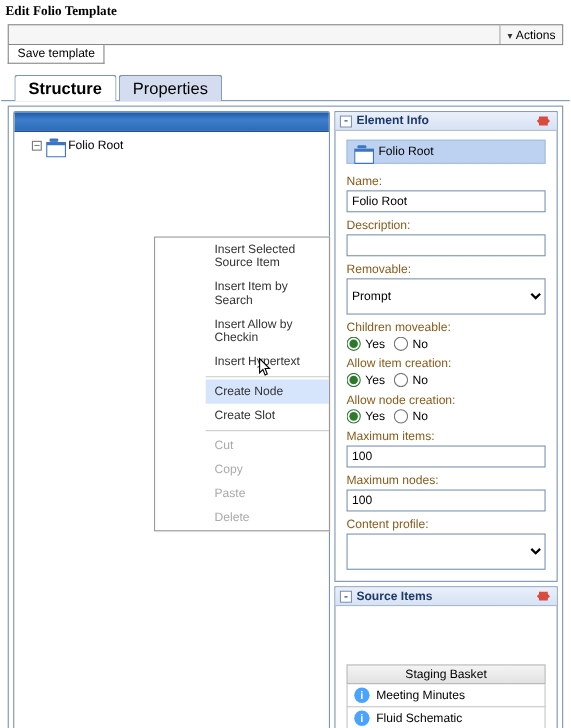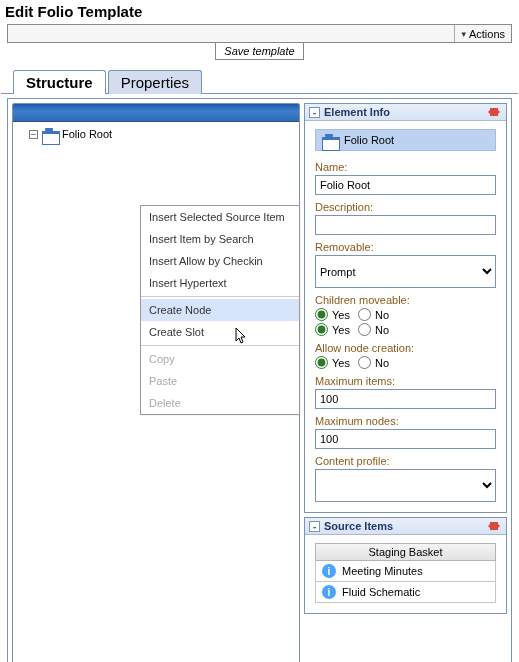--- a/index.html
+++ b/index.html
@@ -1,22 +1,22 @@
 <!DOCTYPE html>
 <html><head>
 <meta charset="utf-8">
 <style>
   * { box-sizing: border-box; }
   body { margin: 0; font-family: Tahoma, Arial, sans-serif; font-size: 11px; color: #000; background: #fff; }
   .app { width: 519px; height: 662px; position: relative; border: 1px solid transparent; }
-  .title-bar { font-weight: bold; font-size: 15px; padding: 2px 4px 4px 4px; }
+  .title-bar { font-weight: bold; font-size: 12px; padding: 2px 4px 4px 4px; font-family: Liberation Serif, serif; }
   .actions-bar { border: 1px solid #888; margin: 0 6px; height: 19px; display: flex; justify-content: flex-end; align-items: center; background: #f6f6f6; }
   .actions-btn { display: flex; align-items: center; border-left: 1px solid #aaa; padding: 0 6px; height: 100%; cursor: pointer; }
   .chev { font-size: 9px; margin-right: 3px; color: #333; }
-  .save-row { display: flex; justify-content: center; margin: 0 6px; font-style: italic; }
+  .save-row { display: flex; justify-content: flex-start; margin: 0 6px; }
   .save-btn { border: 1px solid #888; border-top: none; padding: 2px 8px; background: #fff; cursor: pointer; font-size: 11px; }
 
   .tabs { margin: 10px 6px 0 6px; display: flex; gap: 2px; padding-left: 6px; }
   .tab { padding: 3px 12px; border: 1px solid #7b93b4; border-bottom: none; background: #d3ddef; cursor: pointer; font-size: 15px; border-radius: 3px 3px 0 0; }
   .tab.active { background: #fff; font-weight: bold; position: relative; z-index: 2; }
   .tabline { border-bottom: 1px solid #7b93b4; margin-top: -1px; }
 
   .main { display: flex; margin: 4px 6px 6px 6px; gap: 4px; border: 1px solid #7b93b4; padding: 4px; height: 580px; position: relative; }
   .left { flex: 1; border: 1px solid #7b93b4; border-radius: 2px; overflow: hidden; }
   .tree-header { height: 18px; background: linear-gradient(#1a5aa8,#3f7ecb 40%,#2c6bb8); border-bottom: 1px solid #284f86; }
@@ -37,26 +37,26 @@
   .panel-body { padding: 8px 10px 10px 10px; }
   .elem-banner { background: #bcd2f0; border: 1px solid #a4bde0; display:flex; align-items:center; gap:6px; padding: 4px 6px; margin-bottom: 10px; }
   .field-label { color: #8a5a1a; margin-top: 6px; margin-bottom: 2px; }
   .text-input { width: 100%; height: 20px; border: 1px solid #7b93b4; padding: 2px 4px; font-family: inherit; font-size: 11px; }
   .select { width: 100%; height: 33px; border: 1px solid #7b93b4; font-family: inherit; font-size: 11px; background:#fff; }
   .radio-row { display: flex; gap: 8px; align-items: flex-end; margin-top: 2px; }
   .radio-row label { display:flex; align-items:center; gap:2px; }
   input[type=radio]{ accent-color:#2d7a2d; margin:0 2px 0 0;}
 
   .si-body { padding: 8px 10px 10px 10px; }
-  .si-head { background: linear-gradient(#f4f4f4,#e2e2e2); border:1px solid #b3b3b3; text-align:center; padding:2px; font-size:11px; }
+  .si-head { background: linear-gradient(#f4f4f4,#e2e2e2); border:1px solid #b3b3b3; text-align:center; padding:2px; font-size:11px;margin-top:45px; }
   .si-item { border:1px solid #c6c6c6; border-top:none; padding:3px 6px; display:flex; align-items:center; gap:6px; }
   .info-ico { width:14px; height:14px; border-radius:50%; background:#4aa3ff; color:#fff; font-weight:bold; font-size:10px; display:flex; align-items:center; justify-content:center; }
 
   
-  .ctx { position: absolute; left: 132px; top: 106px; width: 160px; background: #fff; border: 1px solid #999; box-shadow: 1px 1px 0 rgba(0,0,0,0.05); }
+  .ctx { position: absolute; left: 132px; top: 118px; width: 160px; background: #fff; border: 1px solid #999; box-shadow: 1px 1px 0 rgba(0,0,0,0.05); padding-left: 46px; }
   .ctx-item { padding: 5px 8px; color: #333; cursor: default; }
   .ctx-item.disabled { color: #aaa; }
   .ctx-sep { height:1px; background:#ccc; margin:2px 0; }
   .ctx-item.hover { background: #d6e5fb; }
 
   .cursor { position: absolute; left: 225px; top: 228px; width: 18px; height: 20px; pointer-events: none; }
   .cursor svg { display:block; }
 </style>
 </head>
 <body>
@@ -94,20 +94,21 @@
 
       <div class="ctx">
           <div class="ctx-item">Insert Selected Source Item</div>
           <div class="ctx-item">Insert Item by Search</div>
           <div class="ctx-item">Insert Allow by Checkin</div>
           <div class="ctx-item">Insert Hypertext</div>
           <div class="ctx-sep"></div>
           <div class="ctx-item hover">Create Node</div>
           <div class="ctx-item">Create Slot</div>
           <div class="ctx-sep"></div>
+          <div class="ctx-item disabled">Cut</div>
           <div class="ctx-item disabled">Copy</div>
           <div class="ctx-item disabled">Paste</div>
           <div class="ctx-item disabled">Delete</div>
         </div>
       <div class="cursor">
         <svg width="18" height="20" viewBox="0 0 18 20">
           <path d="M3 1 L3 14 L6 11 L8 16 L10 15 L8 10 L12 10 Z" fill="#fff" stroke="#000" stroke-width="1"></path>
         </svg>
       </div>
     </div>
@@ -146,20 +147,21 @@
             <label>
                 <input type="radio" checked="" style="">
                 <span>Yes</span>
               </label>
             <label>
                 <input type="radio" style="">
                 <span>No</span>
               </label>
           </div>
 
+          <div class="field-label">Allow item creation:</div>
           <div class="radio-row">
             <label>
                 <input type="radio" checked="" style="">
                 <span>Yes</span>
               </label>
             <label>
                 <input type="radio" style="">
                 <span>No</span>
               </label>
           </div>

